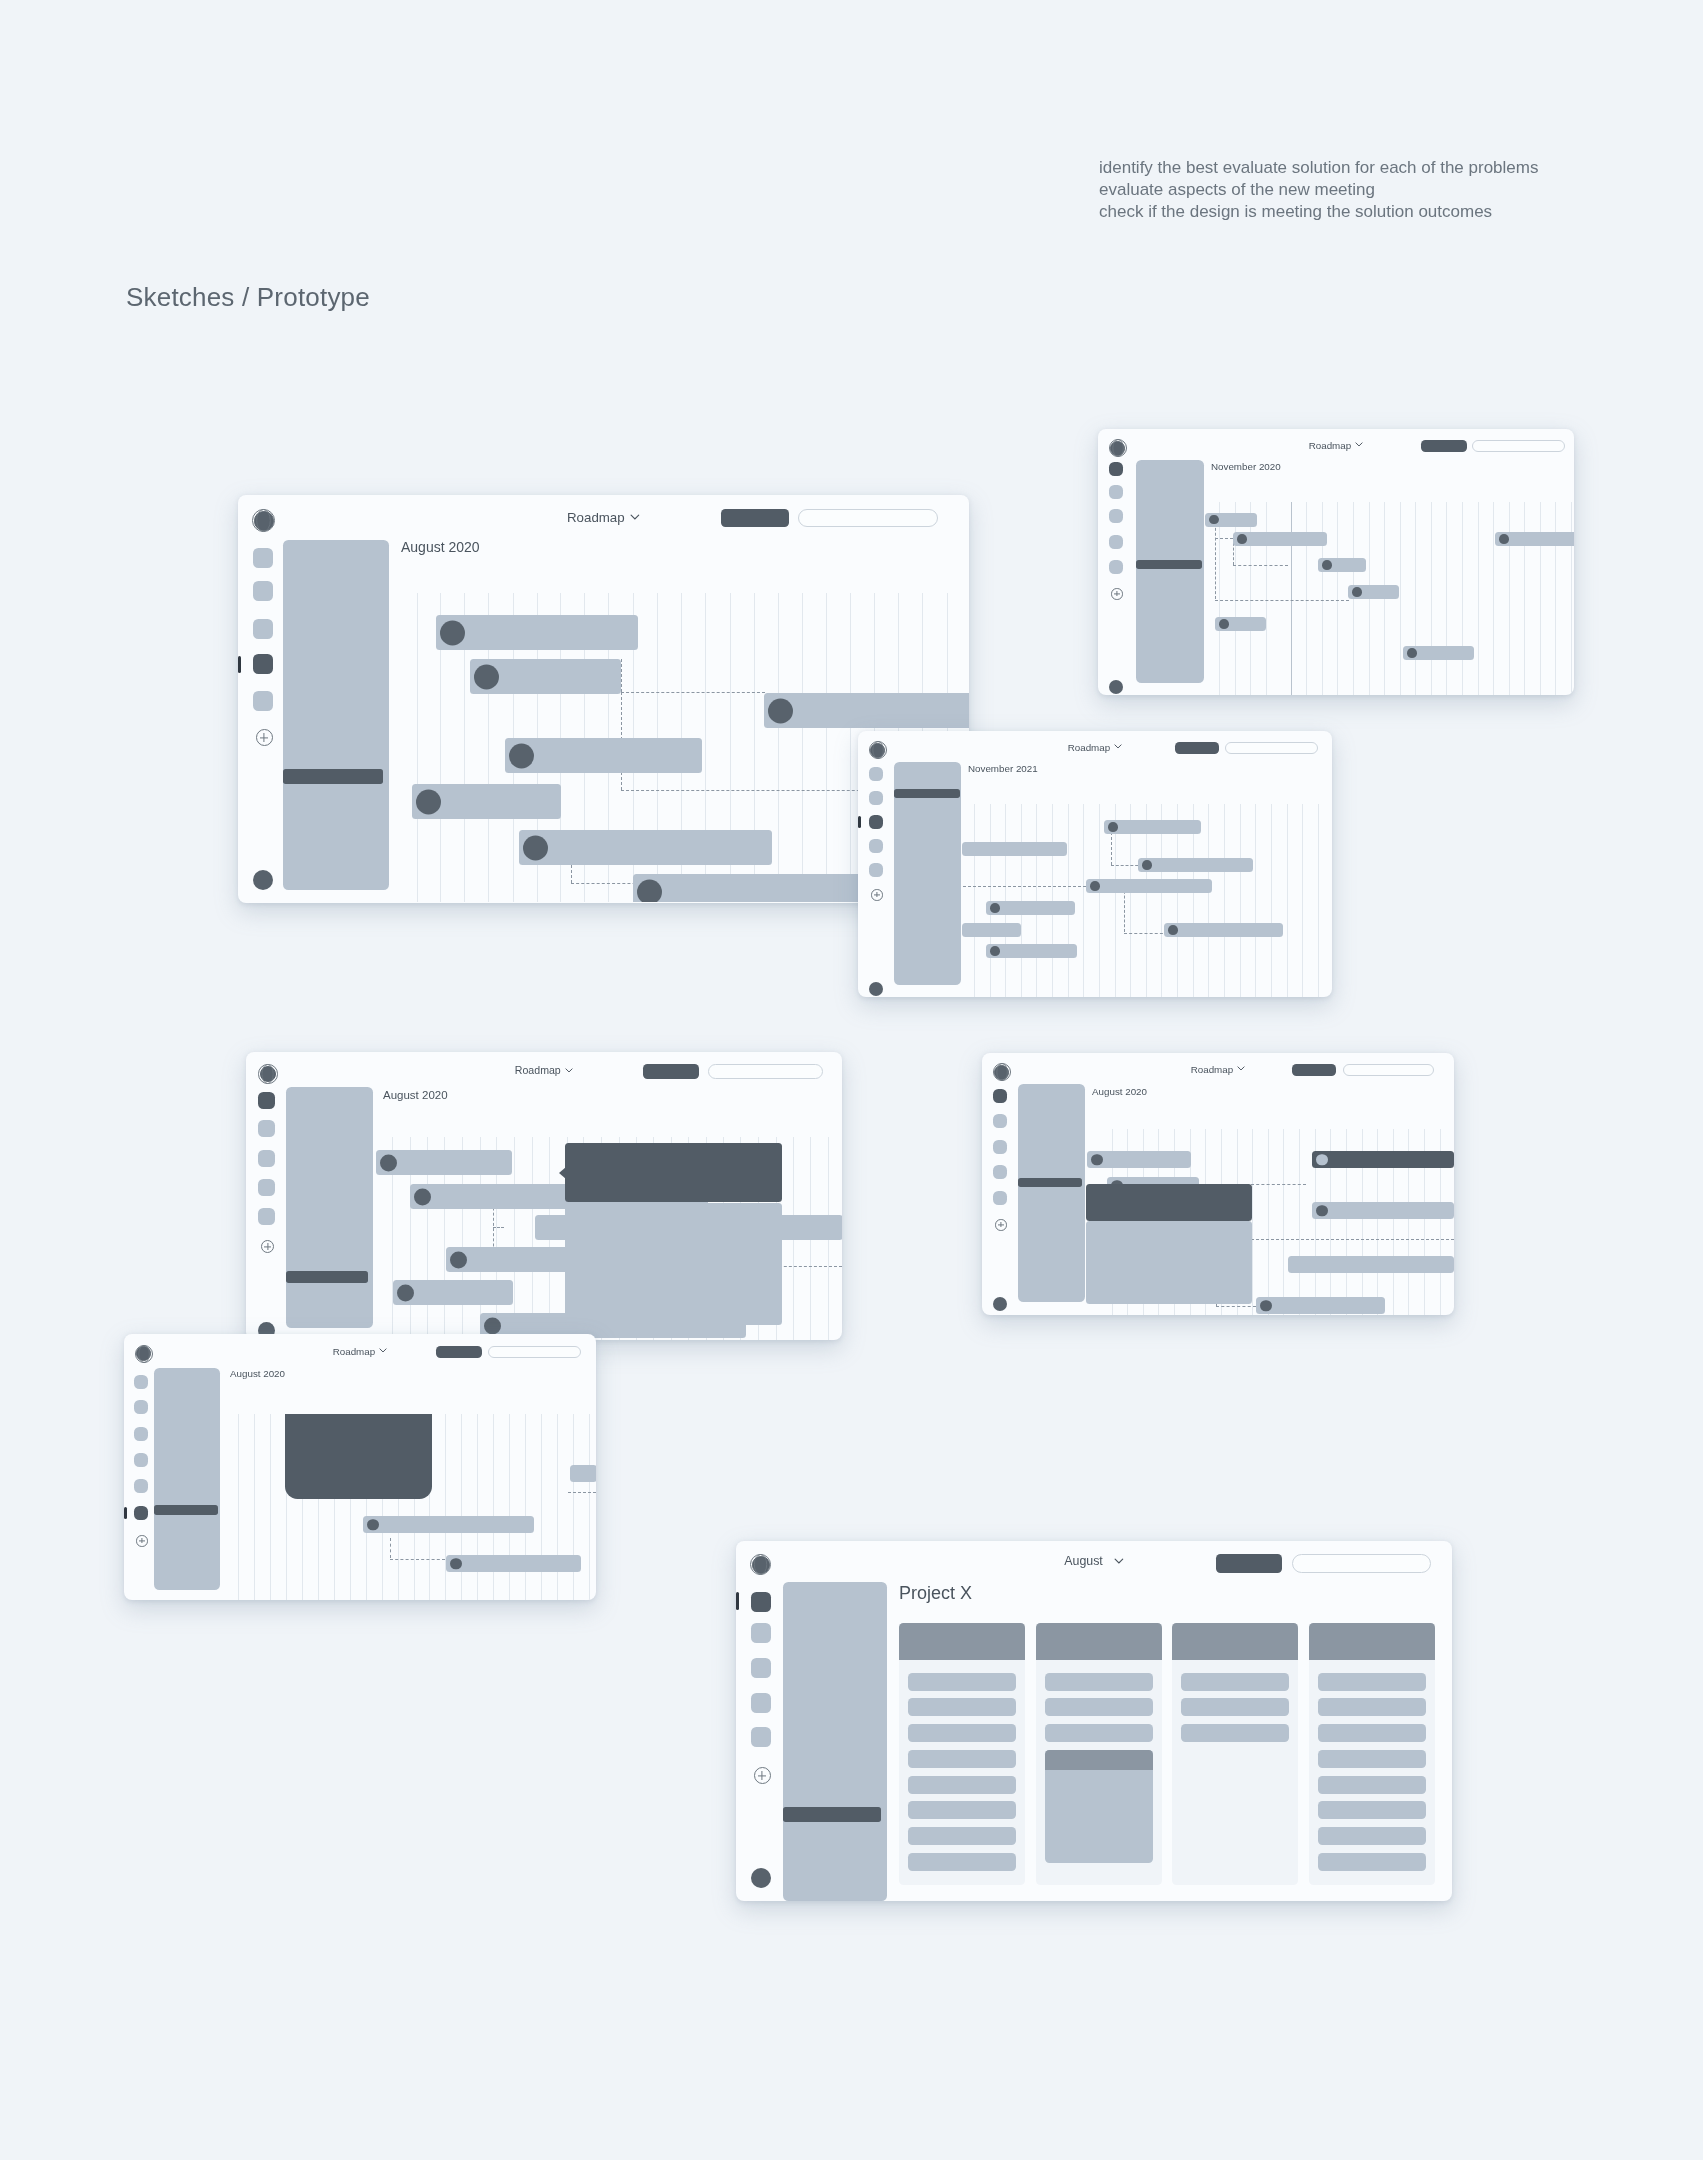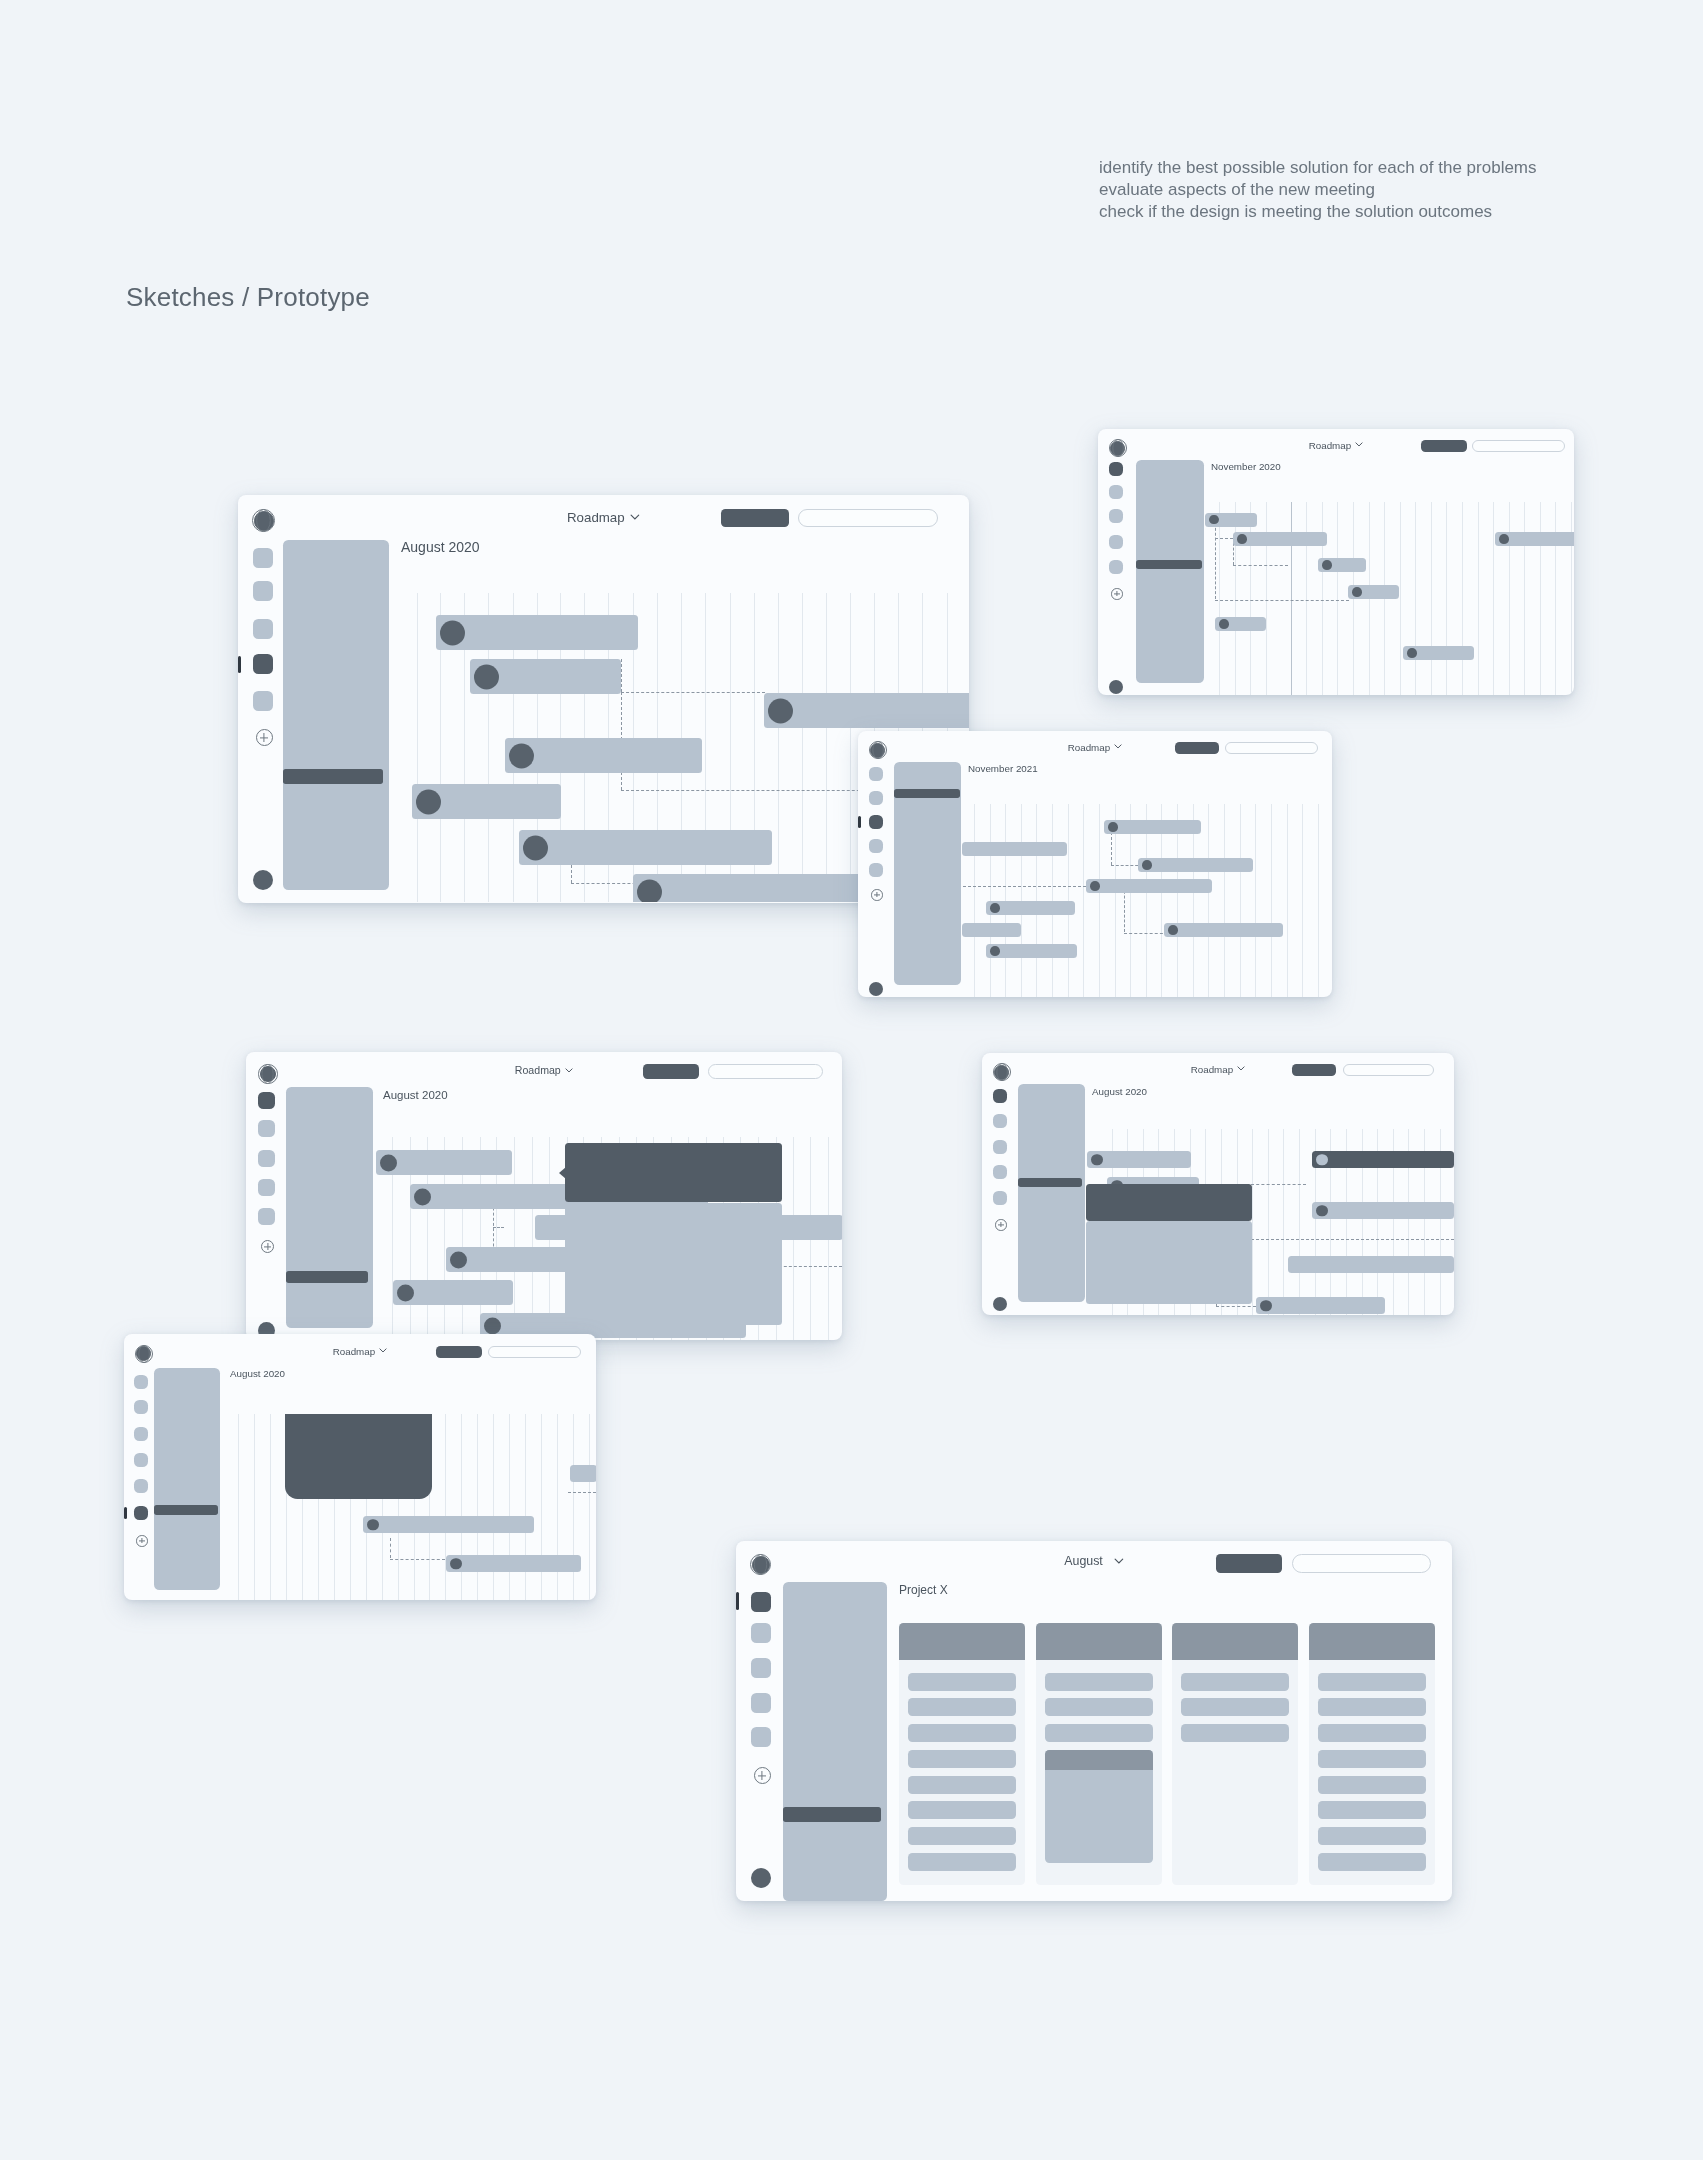--- a/index.html
+++ b/index.html
@@ -120,21 +120,21 @@
   .kcard { position: absolute; background: #b6c2cf; border-radius: 4.4px; }
   .kcard-exp { position: absolute; background: #b6c2cf; border-radius: 4.4px; overflow: hidden; }
   .kcard-exp > span { position: absolute; left: 0; right: 0; top: 0; background: #8b96a2; }
 </style>
 </head>
 <body>
 
 <div class="stage">
 
   <div class="proto-lines">
-    <div>identify the best possible solution for each of the problems</div>
+    <div>identify the best evaluate solution for each of the problems</div>
     <div>evaluate aspects of the new meeting</div>
     <div>check if the design is meeting the solution outcomes</div>
   </div>
 
   <div class="sec-title">Sketches / Prototype</div>
 
   <div class="win" id="wf-nov" style="left:1098px;top:429px;width:476px;height:266px;">
     <div class="logo" style="left:12.4px;top:11.5px;width:15px;height:15px;"></div>
     <div class="menu-title" style="left:0;right:0;top:10.6px;justify-content:center;font-size:9.8px;">
       <span>Roadmap</span>
@@ -646,21 +646,21 @@
       <div class="nav" style="left:15px;top:43px;width:20.4px;height:20.4px;"></div>
       <div class="nav" style="left:15px;top:78px;width:20.4px;height:20.4px;"></div>
       <div class="nav" style="left:15px;top:113px;width:20.4px;height:20.4px;"></div>
       <div class="nav" style="left:15px;top:147px;width:20.4px;height:20.4px;"></div>
       <div class="plus" style="left:17.7px;top:187px;width:17px;height:17px;"></div>
       <div class="avatar" style="left:15px;top:288px;width:20.4px;height:20.4px;"></div>
     </div>
     <div class="proj-panel" style="left:47px;top:41px;width:104px;height:319px;"></div>
     <div class="proj-sel" style="left:47px;top:266px;width:98px;height:15px;"></div>
 
-    <div class="month" style="left:163px;top:42px;font-size:12px;">Project X</div>
+    <div class="month" style="left:163px;top:42px;font-size:18px;">Project X</div>
 
     <div class="kcol" style="left:163px;top:82px;width:126px;height:262px;">
       <div class="kcol-head" style="height:37px;"></div>
       <div class="kcard" style="left:8.9px;top:50px;right:8.9px;height:17.7px;"></div>
       <div class="kcard" style="left:8.9px;top:75px;right:8.9px;height:17.7px;"></div>
       <div class="kcard" style="left:8.9px;top:101px;right:8.9px;height:17.7px;"></div>
       <div class="kcard" style="left:8.9px;top:127px;right:8.9px;height:17.7px;"></div>
       <div class="kcard" style="left:8.9px;top:153px;right:8.9px;height:17.7px;"></div>
       <div class="kcard" style="left:8.9px;top:178px;right:8.9px;height:17.7px;"></div>
       <div class="kcard" style="left:8.9px;top:204px;right:8.9px;height:17.7px;"></div>

